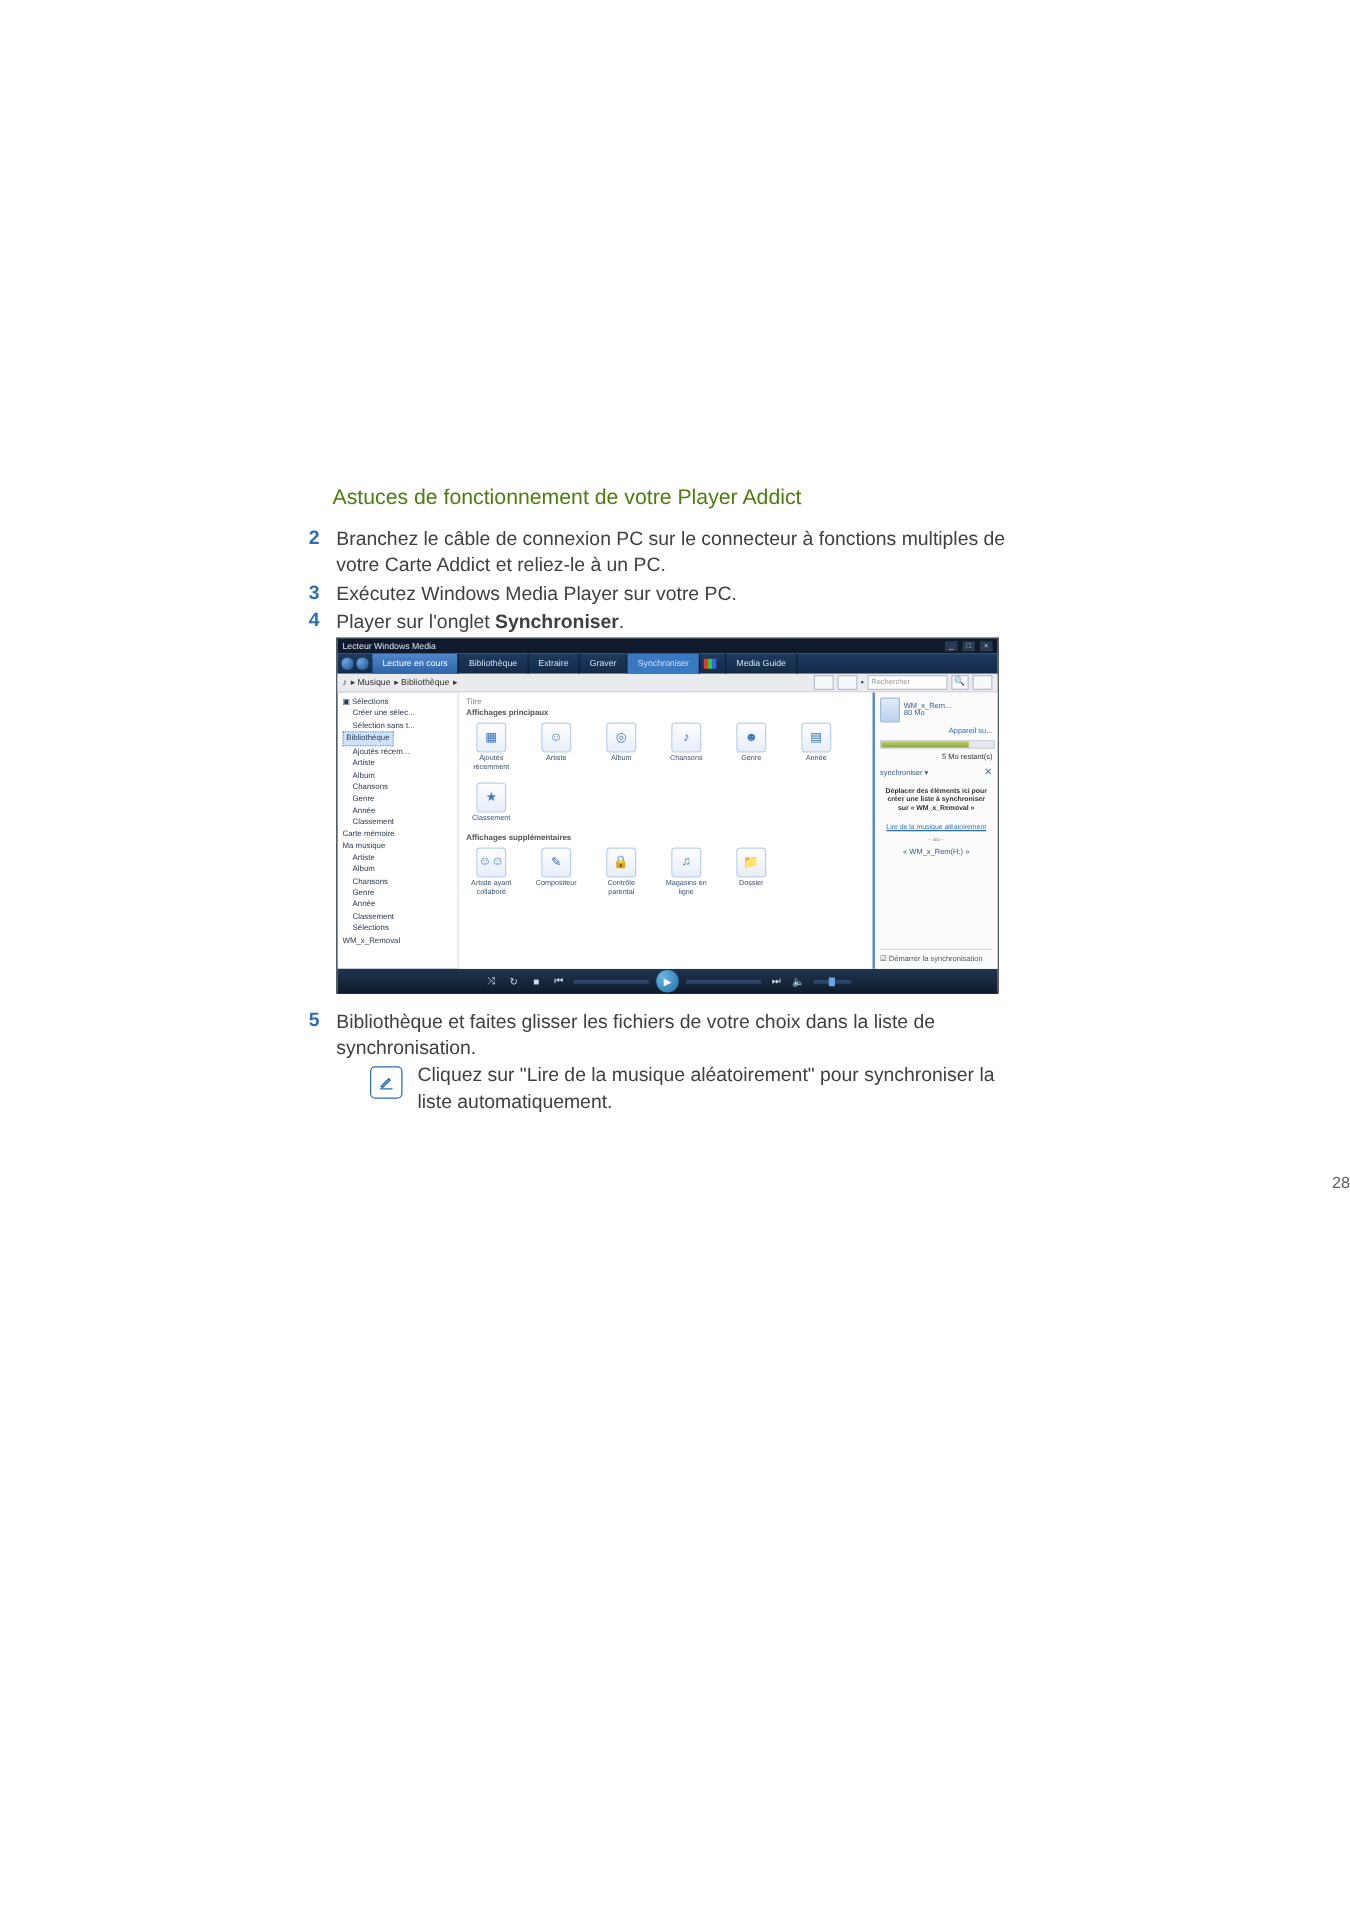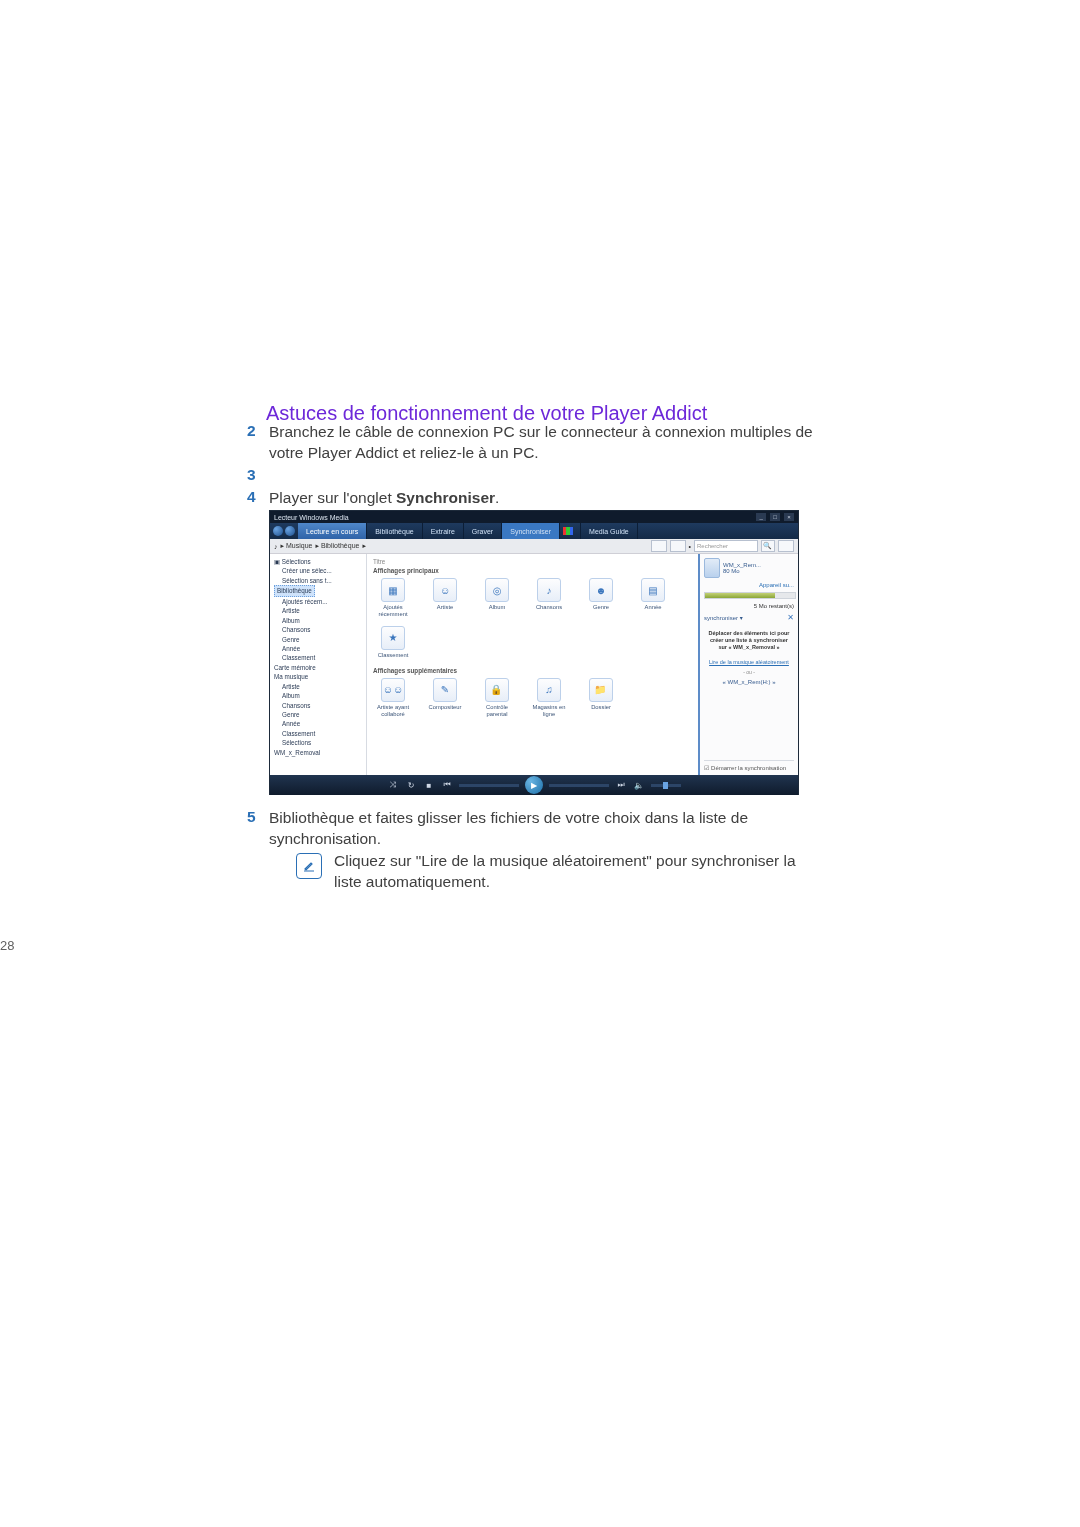--- a/index.html
+++ b/index.html
@@ -13,23 +13,22 @@
   }
   .page {
     position: relative;
     width: 1080px;
     height: 1527px;
   }
   .page-header {
     position: absolute;
     top: 388px;
     left: 266px;
-    font-size: 20px;
-    color: #6d28d9;
-    margin-top: 14px;
+    font-size: 17px;
+    color: #4d7c0f;
   }
   .step-block {
     position: absolute;
     left: 247px;
     width: 580px;
     display: flex;
     align-items: flex-start;
   }
   .step-num {
     width: 22px;
@@ -73,21 +72,21 @@
   .note-text {
     font-size: 15.5px;
     color: #404040;
     line-height: 1.35;
   }
   .page-number {
     position: absolute;
     top: 938px;
     left: 0;
     width: 1080px;
-    text-align: left;
+    text-align: right;
     font-size: 13px;
     color: #606060;
   }
 
   
   .wmp {
     position: absolute;
     top: 510px;
     left: 269px;
     width: 530px;
@@ -371,25 +370,26 @@
 </style>
 </head>
 <body>
 
 <div class="page">
 
   <div class="page-header">Astuces de fonctionnement de votre Player Addict</div>
 
   <div id="step2" class="step-block">
     <div class="step-num">2</div>
-    <div class="step-text">Branchez le câble de connexion PC sur le connecteur à connexion multiples de votre Player Addict et reliez-le à un PC.</div>
+    <div class="step-text">Branchez le câble de connexion PC sur le connecteur à fonctions multiples de votre Carte Addict et reliez-le à un PC.</div>
   </div>
 
   <div id="step3" class="step-block">
     <div class="step-num">3</div>
+    <div class="step-text">Exécutez Windows Media Player sur votre PC.</div>
   </div>
 
   <div id="step4" class="step-block">
     <div class="step-num">4</div>
     <div class="step-text">
       <span>Player sur l'onglet </span><strong>Synchroniser</strong><span>.</span>
     </div>
   </div>
 
   <div class="wmp">

